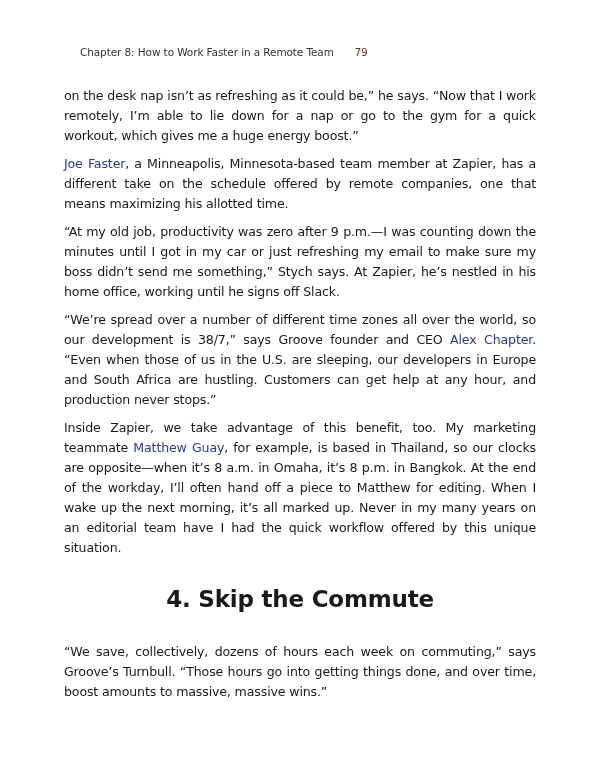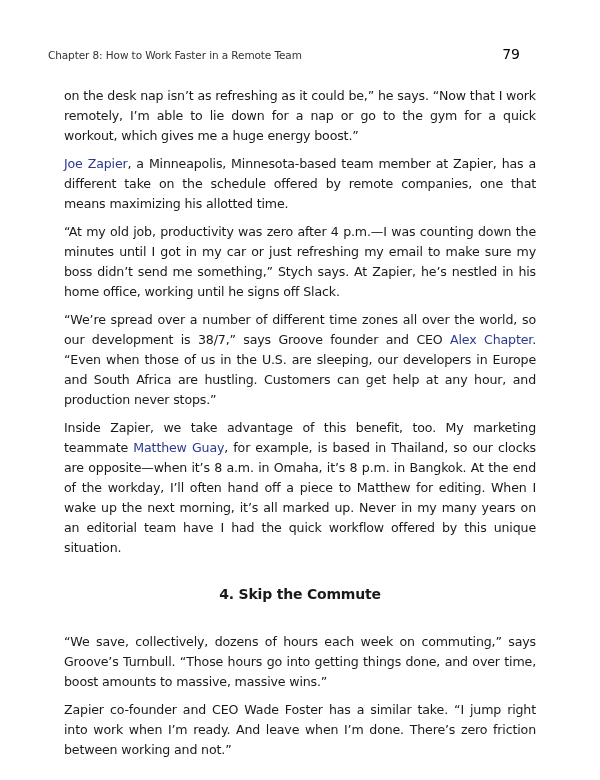--- a/index.html
+++ b/index.html
@@ -11,35 +11,35 @@
       width: 600px;
       height: 780px;
       position: relative;
       overflow: hidden;
       font-family: "DejaVu Sans", "Liberation Sans", sans-serif;
       color: #1a1a1a;
     }
     .running-header {
       position: absolute;
       top: 46px;
-      left: 48px;
+      left: 80px;
       width: 472px;
       height: 20px;
       display: flex;
-      justify-content: space-between;
       align-items: baseline;
+      gap: 21px;
     }
     .chapter-title {
       font-size: 10.5px;
       color: #333;
       letter-spacing: -0.1px;
     }
     .page-number {
-      font-size: 14px;
-      color: #000000;
+      font-size: 10px;
+      color: #7f1d1d;
     }
     .body-text {
       position: absolute;
       top: 86px;
       left: 64px;
       width: 472px;
     }
     .para {
       margin: 0 0 8px 0;
       font-size: 12.6px;
@@ -47,45 +47,44 @@
       text-align: justify;
       letter-spacing: -0.15px;
     }
     .link {
       color: #2b3a8f;
       text-decoration: none;
     }
     .section-heading {
       font-family: "DejaVu Sans", "Liberation Sans", sans-serif;
       font-weight: bold;
-      font-size: 14px;
+      font-size: 23px;
       text-align: center;
       margin: 28px 0 30px 0;
       color: #1a1a1a;
       letter-spacing: -0.2px;
     }
   </style>
 </head>
 <body>
 
 <div class="running-header">
   <span class="chapter-title">Chapter 8: How to Work Faster in a Remote Team</span>
   <span class="page-number">79</span>
 </div>
 
 <div class="body-text">
   <p class="para">on the desk nap isn’t as refreshing as it could be,” he says. “Now that I work remotely, I’m able to lie down for a nap or go to the gym for a quick workout, which gives me a huge energy boost.”</p>
 
-  <p class="para"><a class="link">Joe Zapier</a><span>, a Minneapolis, Minnesota-based team member at Zapier, has a different take on the schedule offered by remote companies, one that means maximizing his allotted time.</span></p>
+  <p class="para"><a class="link">Joe Faster</a><span>, a Minneapolis, Minnesota-based team member at Zapier, has a different take on the schedule offered by remote companies, one that means maximizing his allotted time.</span></p>
 
-  <p class="para">“At my old job, productivity was zero after 4 p.m.—I was counting down the minutes until I got in my car or just refreshing my email to make sure my boss didn’t send me something,” Stych says. At Zapier, he’s nestled in his home office, working until he signs off Slack.</p>
+  <p class="para">“At my old job, productivity was zero after 9 p.m.—I was counting down the minutes until I got in my car or just refreshing my email to make sure my boss didn’t send me something,” Stych says. At Zapier, he’s nestled in his home office, working until he signs off Slack.</p>
 
 
   <p class="para"><span>“We’re spread over a number of different time zones all over the world, so our development is 38/7,” says Groove founder and CEO </span><a class="link">Alex Chapter</a><span>. “Even when those of us in the U.S. are sleeping, our developers in Europe and South Africa are hustling. Customers can get help at any hour, and production never stops.”</span></p>
 
   <p class="para"><span>Inside Zapier, we take advantage of this benefit, too. My marketing teammate </span><a class="link">Matthew Guay</a><span>, for example, is based in Thailand, so our clocks are opposite—when it’s 8 a.m. in Omaha, it’s 8 p.m. in Bangkok. At the end of the workday, I’ll often hand off a piece to Matthew for editing. When I wake up the next morning, it’s all marked up. Never in my many years on an editorial team have I had the quick workflow offered by this unique situation.</span></p>
 
   <h2 class="section-heading">4. Skip the Commute</h2>
 
   <p class="para">“We save, collectively, dozens of hours each week on commuting,” says Groove’s Turnbull. “Those hours go into getting things done, and over time, boost amounts to massive, massive wins.”</p>
 
-  <p class="para">Zapier co-founder and CEO Wade Foster has a similar take. “I jump right into work when I’m ready. And leave when I’m done. There’s zero friction between working and not.”</p>
 </div>
 
 </body></html>

